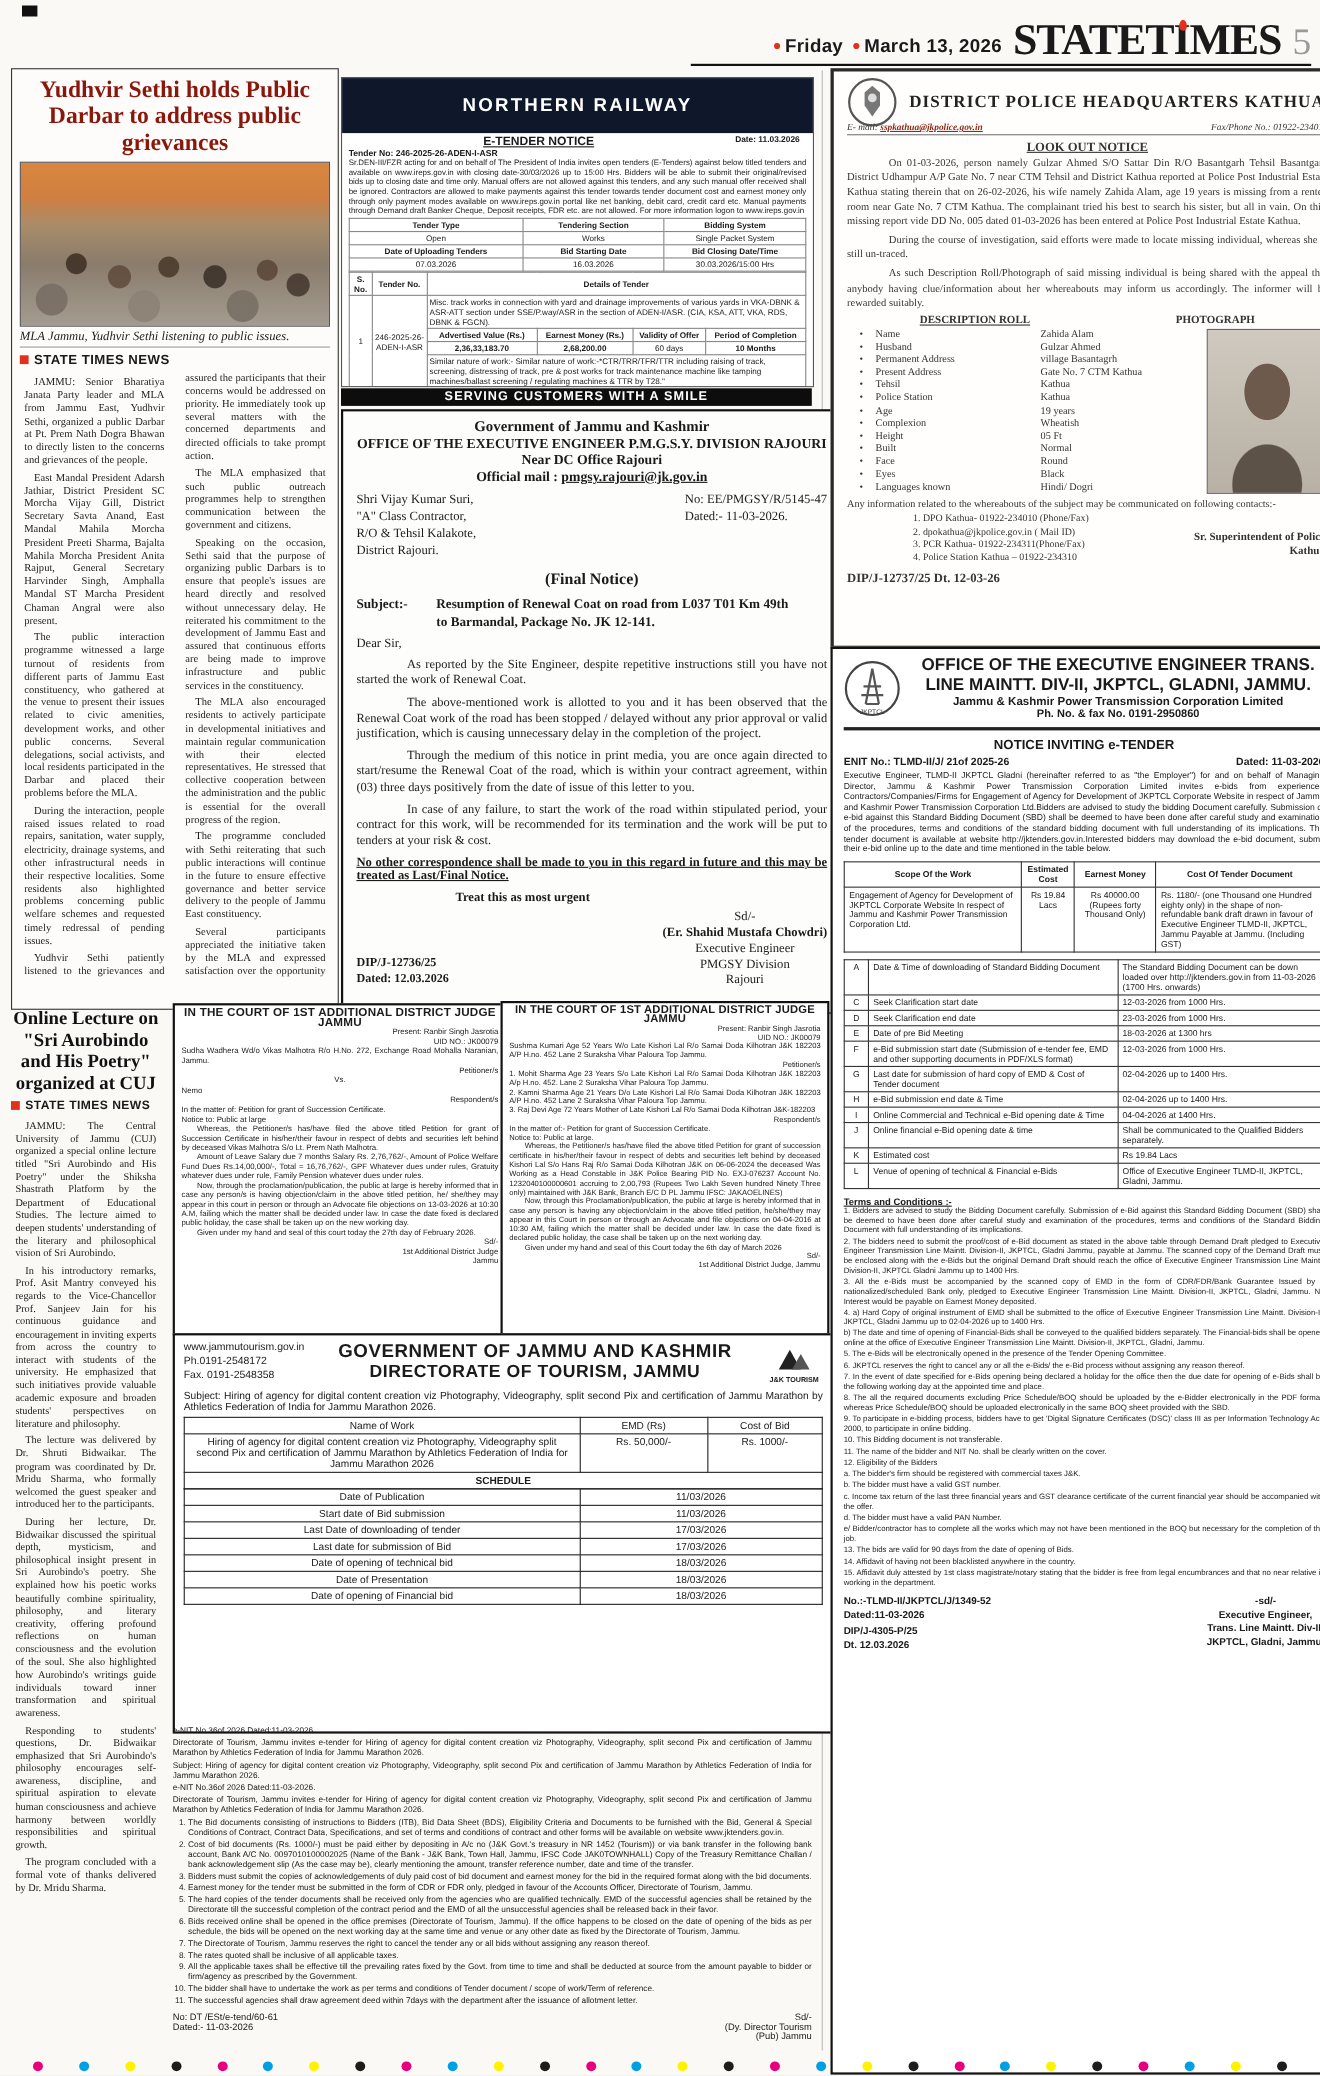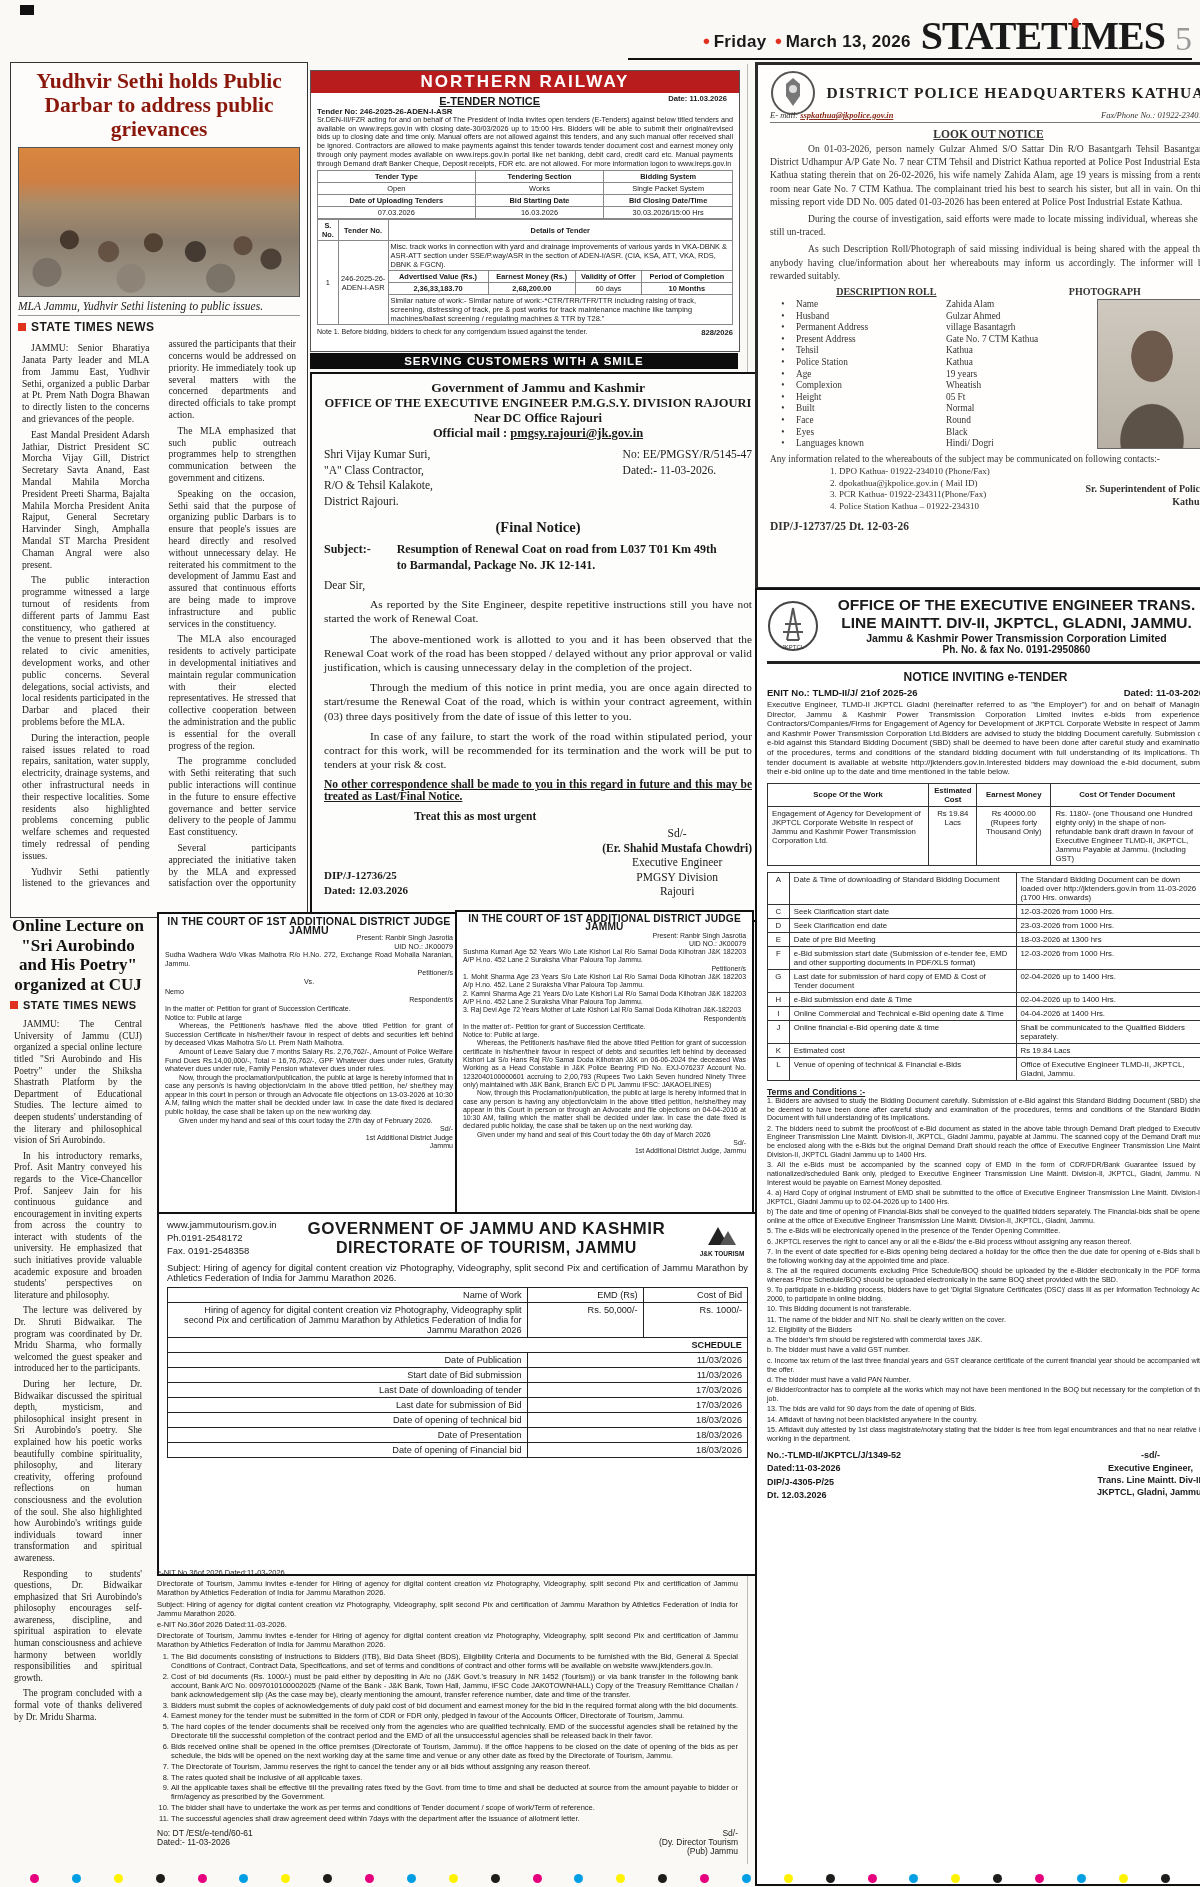--- a/index.html
+++ b/index.html
@@ -34,21 +34,21 @@
   .caption{font-family:"Liberation Serif",serif;font-style:italic;font-size:11.5px;color:#222;margin:3px 0 4px;border-bottom:1px solid #999;padding-bottom:3px;}
   .byline{font-size:12px;font-weight:bold;letter-spacing:.4px;margin:2px 0 4px;display:flex;align-items:center;gap:5px;}
   .redsq{width:8px;height:8px;background:#e0301e;display:inline-block;flex:0 0 auto;}
   .cols2{column-count:2;column-gap:11px;font-family:"Liberation Serif",serif;font-size:9.6px;line-height:11.8px;height:560px;overflow:hidden;}
   .cols2 p,#lecture .body p{margin:4px;text-indent:9px;text-align:justify;}
   #lecture{overflow:hidden;}
   #lecture h2{font-family:"Liberation Serif",serif;font-size:17px;line-height:1.15;text-align:center;margin:0 0 5px;color:#111;}
   #lecture .body{font-family:"Liberation Serif",serif;font-size:9.4px;line-height:11.6px;height:830px;overflow:hidden;}
   
   #railway{border:1px solid #555;background:#fff;overflow:hidden;}
-  .nr-title{background:#b91c1c;color:#fff;font-weight:bold;font-size:17px;text-align:center;letter-spacing:2px;padding:1px 0;}
+  .nr-title{background:#0f172a;color:#fff;font-weight:bold;font-size:17px;text-align:center;letter-spacing:2px;padding:15px 0;}
   .nr-sub{text-align:center;font-weight:bold;font-size:11px;text-decoration:underline;margin-top:1px;}
   .nr-date{float:right;font-weight:bold;font-size:7.6px;margin:0 6px;}
   .nr-body{padding:1px 6px;}
   .nr-tno{font-weight:bold;font-size:7.8px;}
   .nr-intro{font-size:7.2px;line-height:8.7px;text-align:justify;}
   table.nr{width:100%;border-collapse:collapse;margin-top:2px;font-size:7.4px;}
   table.nr td,table.nr th{border:1px solid #888;padding:1px 2px;text-align:center;}
   table.nr th{font-weight:bold;}
   .nr-note{font-size:7px;margin:2px 6px;}
   .nr-ref{float:right;font-weight:bold;font-size:7.6px;}
@@ -78,21 +78,21 @@
   
   #tourism{border:2px solid #111;padding:5px 8px;background:#fff;overflow:hidden;}
   .tm-head{display:flex;align-items:flex-start;gap:8px;}
   .tm-contact{font-size:9.5px;line-height:1.35;white-space:nowrap;}
   .tm-titles{flex:1;text-align:center;}
   .tm-titles .t1{font-weight:bold;font-size:17px;letter-spacing:.5px;}
   .tm-titles .t2{font-weight:bold;font-size:16px;letter-spacing:.5px;}
   .tm-logo{width:52px;text-align:center;font-size:6.5px;font-weight:bold;}
   .tm-subject{font-size:9.3px;margin:6px 0 4px;text-align:justify;}
   table.tm{width:100%;border-collapse:collapse;font-size:9.2px;}
-  table.tm td,table.tm th{border:1px solid #222;padding:2px 5px;vertical-align:top;text-align:right;}
+  table.tm td,table.tm th{border:1px solid #222;padding:2px 5px;vertical-align:top;text-align:center;}
   table.tm .c{}
   
   #tfine{font-size:7.5px;line-height:9.2px;overflow:hidden;}
   #tfine p{margin:0 0 2px;text-align:justify;}
   #tfine ol{margin:2px 0 0 14px;padding:0;}
   #tfine li{margin-bottom:1.5px;text-align:justify;}
   .tf-footer{display:flex;justify-content:space-between;margin-top:6px;font-size:8.5px;}
   .tf-dip{font-weight:bold;font-size:12px;margin-top:10px;line-height:1.3;}
   
   #kathua{border:3px solid #2a2a2a;padding:5px 12px;font-family:"Liberation Serif",serif;color:#333;background:#fffefc;overflow:hidden;}

